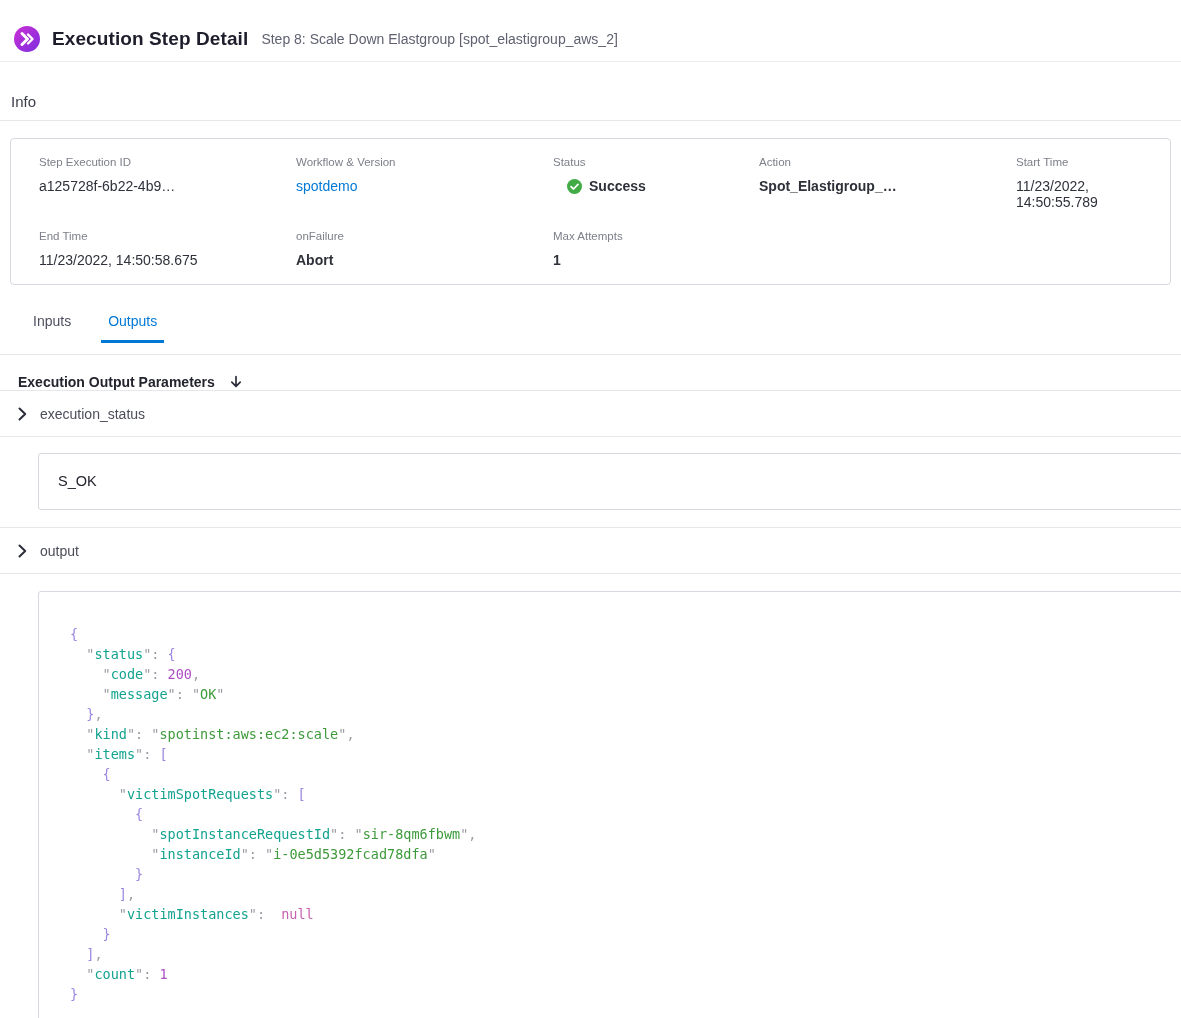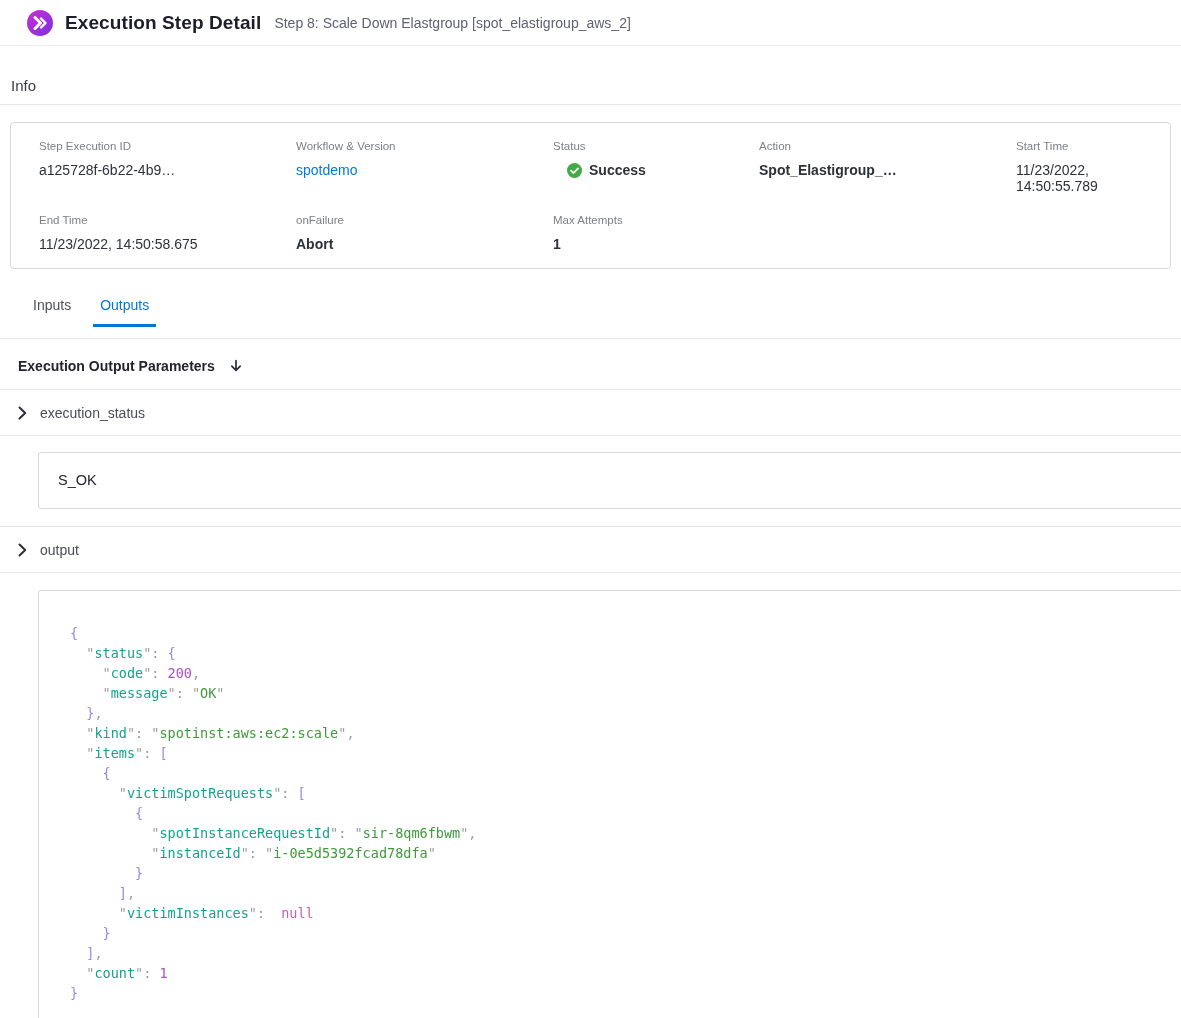--- a/index.html
+++ b/index.html
@@ -11,22 +11,23 @@
     color: #2f323a;
     overflow: hidden;
   }
 
   
   .app-header {
     height: 46px;
     display: flex;
     align-items: center;
     gap: 11px;
-    padding-left: 26px;
+    padding-left: 13px;
     border-bottom: 1px solid #ececee;
+    margin-top: 16px;
   }
   .logo { width: 28px; height: 28px; flex: 0 0 auto; }
   .app-title { font-size: 19px; font-weight: 700; color: #1d1d2b; letter-spacing: 0.1px; }
   .app-subtitle { font-size: 14px; font-weight: 400; color: #5f6170; margin-left: 2px; }
 
   
   .section-title {
     padding: 31px 0 10px 11px;
     font-size: 15px;
     color: #3a3c4a;
@@ -49,32 +50,32 @@
 
   
   .tabs { display: flex; padding-left: 26px; margin-top: 28px; }
   .tab {
     font-size: 14px;
     color: #4e5060;
     padding: 0 7px 11px 7px;
     margin-right: 15px;
     cursor: pointer;
   }
-  .tab.active { color: #0278d5; font-weight: 500; border-bottom: 3px solid #0278d5; }
+  .tab.active { color: #0278d5; font-weight: 500; border-bottom: 3px solid #0278d5; margin-left: 8px; }
 
   .rule { border-top: 1px solid #e6e7eb; }
   .rule.after-tabs { margin-top: 11px; }
   .rule.after-box { margin-top: 17px; }
 
   
   .params-header {
     display: flex;
     align-items: center;
     gap: 13px;
-    padding: 19px 0 15px 18px;
+    padding: 19px 0 0 18px;
     border-bottom: 1px solid #e6e7eb;
   }
   .params-header .label { font-size: 14px; font-weight: 700; color: #23242e; }
 
   .param-row {
     display: flex;
     align-items: center;
     gap: 13px;
     padding: 15px 0 14px 18px;
     border-bottom: 1px solid #e6e7eb;

